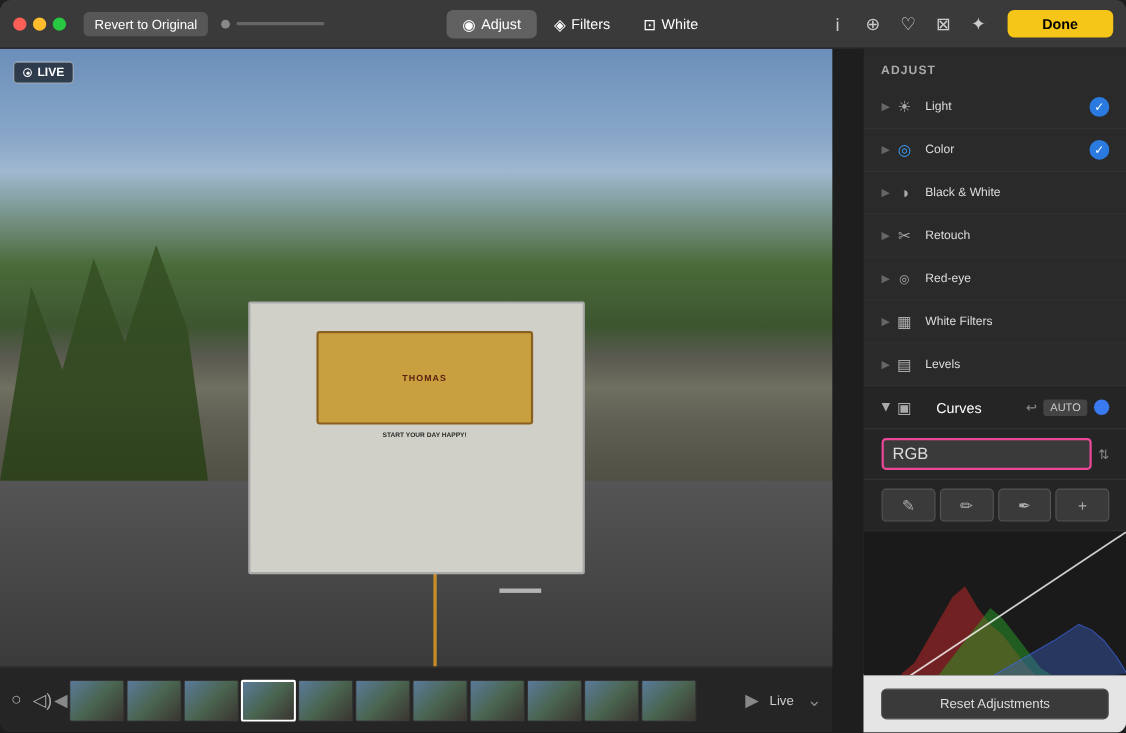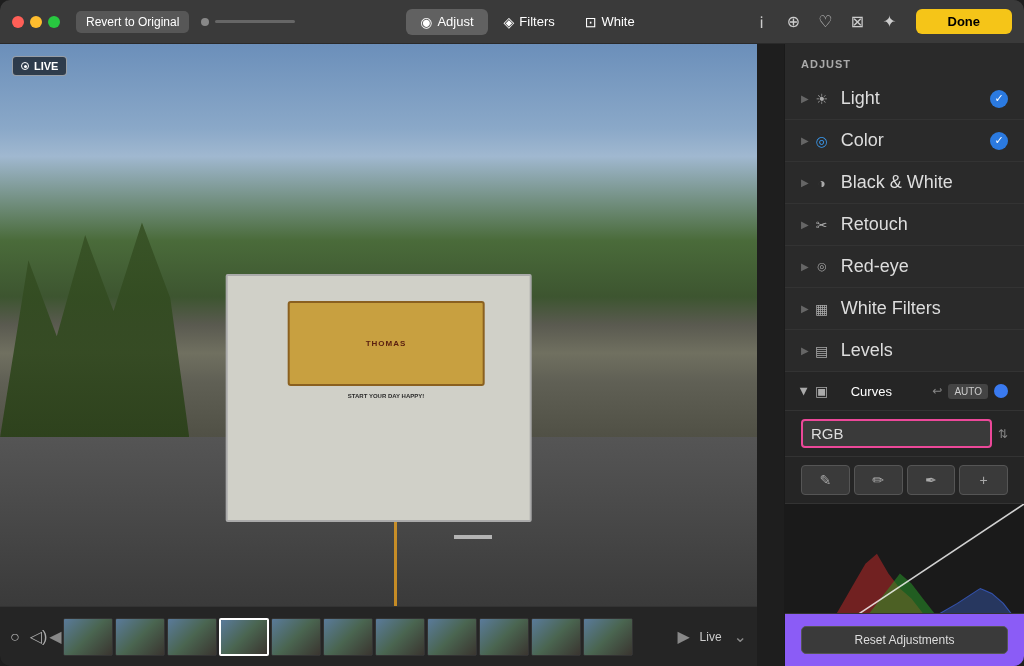--- a/index.html
+++ b/index.html
@@ -379,21 +379,21 @@
       height: 18px;
       margin-right: 10px;
       color: #aaa;
       display: flex;
       align-items: center;
       justify-content: center;
       font-size: 14px;
     }
     .adjust-item-label {
       flex: 1;
-      font-size: 18px;
+      font-size: 11px;
       color: #ddd;
     }
     .adjust-item-check {
       width: 18px;
       height: 18px;
       background: #2b7ae0;
       border-radius: 50%;
       display: flex;
       align-items: center;
       justify-content: center;
@@ -500,21 +500,21 @@
     .histogram {
       height: 160px;
       background: #1a1a1a;
       position: relative;
       overflow: hidden;
       border-bottom: 1px solid #333;
     }
 
     .reset-btn {
       padding: 12px 16px;
-      background: #8b5cf6;
+      background: #e5e5e5;
       border-top: 1px solid #333;
       text-decoration: underline;
     }
     .reset-btn button {
       width: 100%;
       background: #3a3a3a;
       border: 1px solid #555;
       color: #ddd;
       font-size: 12px;
       padding: 6px;

